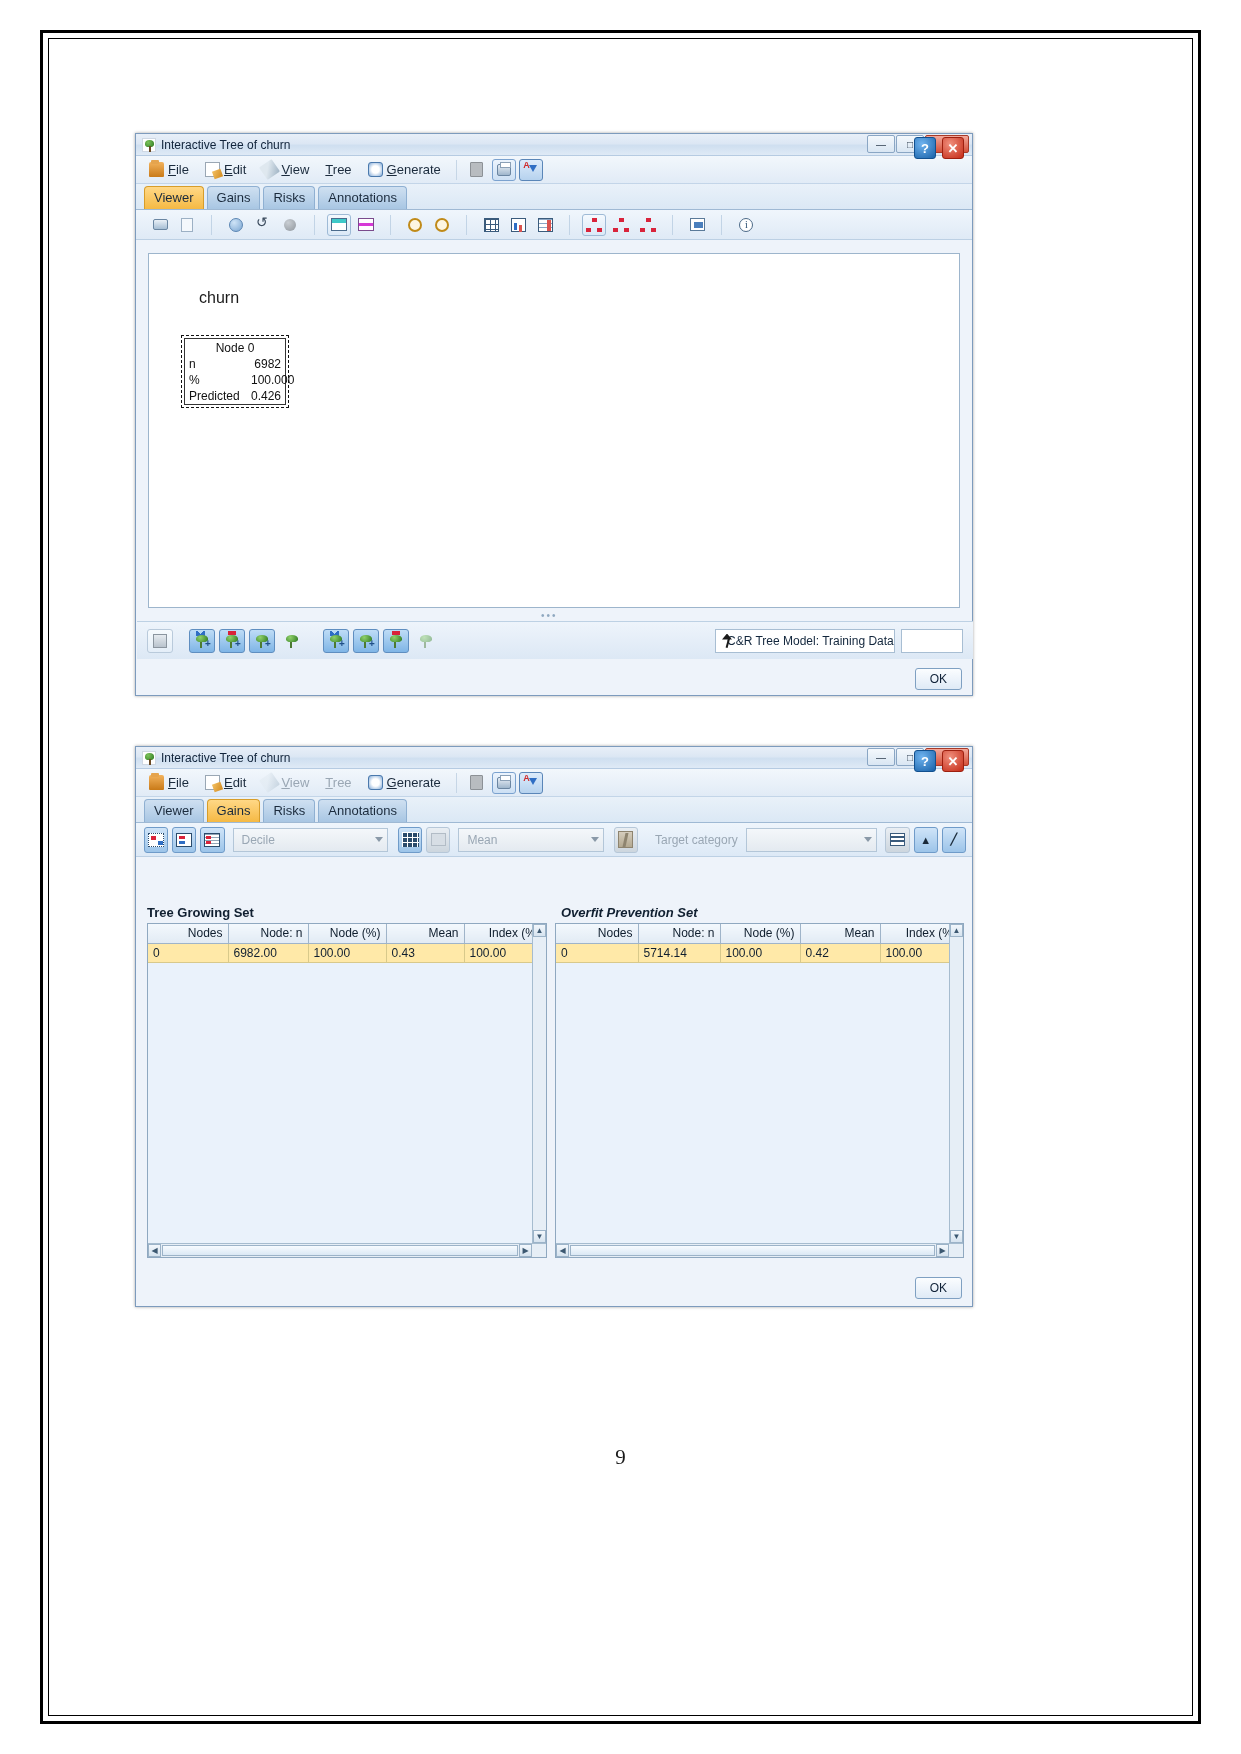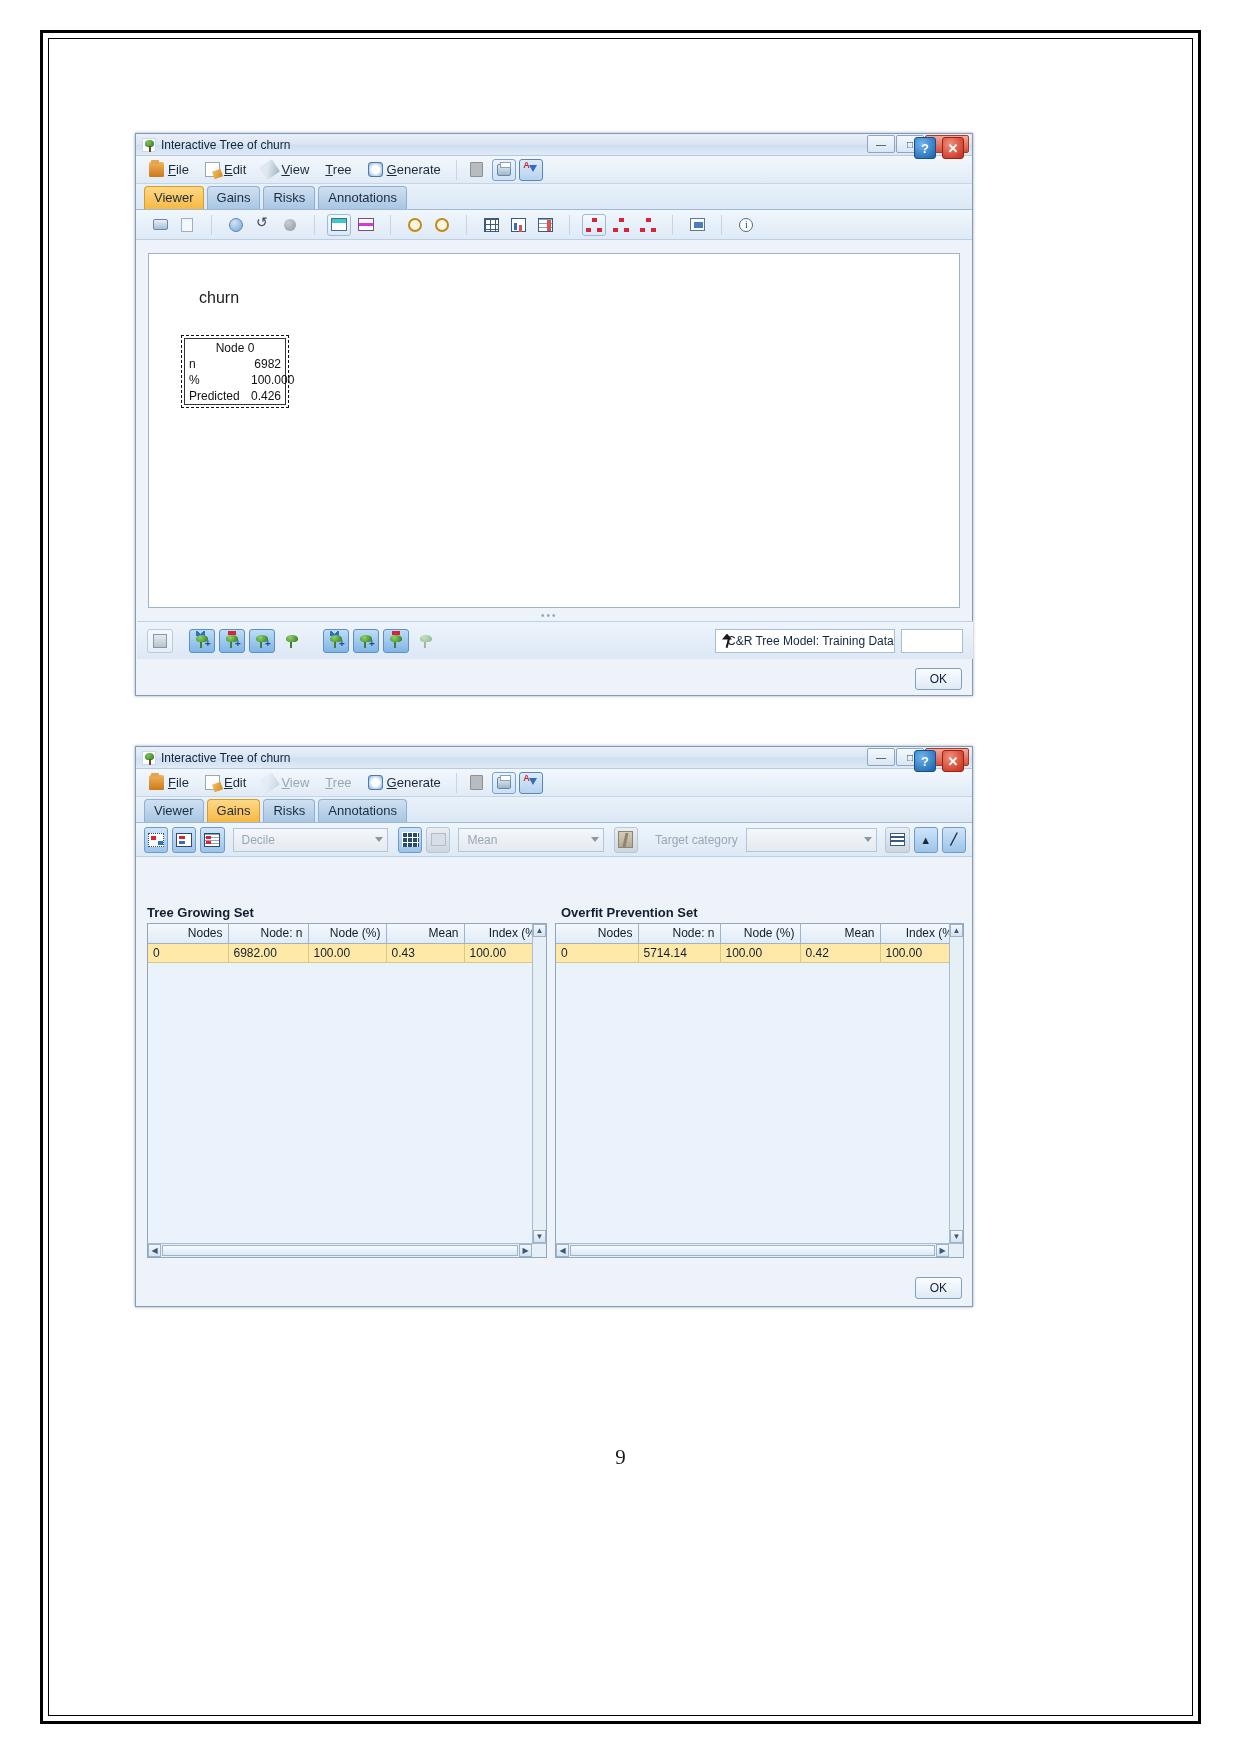--- a/index.html
+++ b/index.html
@@ -730,21 +730,21 @@
       <span class="sc-arrow" style="top:0;left:0;">▲</span>
       <span class="sc-arrow" style="bottom:14px;left:0;">▼</span>
     </div>
     <div class="hscroll">
       <span class="sc-arrow" style="left:0;top:0;">◀</span>
       <span class="sc-arrow" style="right:14px;top:0;">▶</span>
       <span class="sc-thumb" style="left:14px;top:1px;width:356px;height:11px;"></span>
     </div>
   </div>
 
-  <div class="set-title" style="left:425px; top:158px;">Overfit Prevention Set</div>
+  <div class="set-title" style="left:425px; top:158px;font-style:italic;">Overfit Prevention Set</div>
   <div class="tblwrap" style="left:419px; top:176px; width:409px; height:335px;">
     <table class="gains">
       <thead>
         <tr>
           <th style="width:82px">Nodes</th>
           <th style="width:82px">Node: n</th>
           <th style="width:80px">Node (%)</th>
           <th style="width:80px">Mean</th>
           <th>Index (%)</th>
         </tr>

